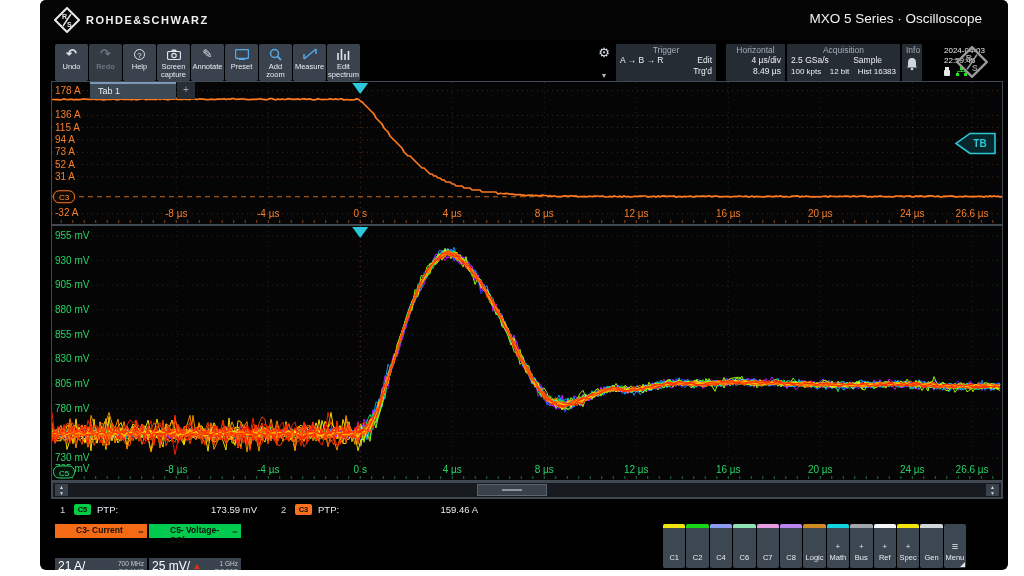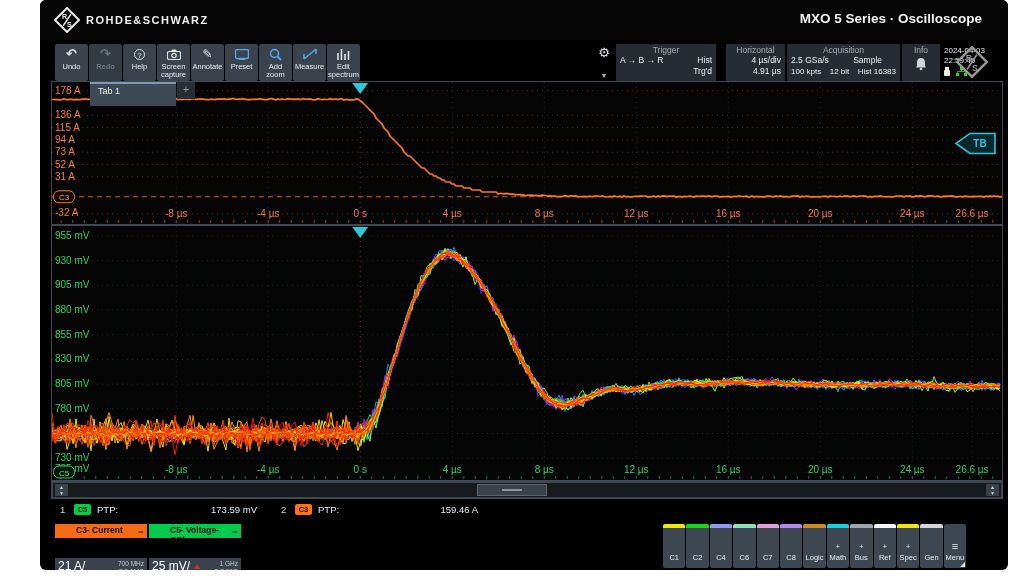--- a/index.html
+++ b/index.html
@@ -5,21 +5,21 @@
   * { margin:0; padding:0; box-sizing:border-box; }
   html,body { width:1024px; height:576px; background:#ffffff; overflow:hidden;
               font-family:"Liberation Sans","DejaVu Sans",sans-serif; }
   .abs { position:absolute; }
   #scope { position:absolute; left:40px; top:0; width:968px; height:570px;
            background:#000; border-radius:6px; overflow:hidden; }
 
   
   #brand-bar { left:0; top:0; width:968px; height:40px; background:#050505; }
   #brand-text { left:46px; top:14px; color:#f0f0f0; font-size:11px; font-weight:bold; letter-spacing:1.5px; }
-  #product-title { right:26px; top:11px; color:#f2f2f2; font-size:13.5px; font-weight:bold; }
+  #product-title { right:26px; top:11px; color:#f2f2f2; font-size:13.5px; font-weight:normal; }
 
   
   #toolbar { left:15px; top:44px; display:flex; gap:1px; }
   .toolbar-button { width:33px; height:37px; background:#3a434d; border-radius:2px;
      display:flex; flex-direction:column; align-items:center; justify-content:flex-start; padding-top:3px; }
   .toolbar-button.disabled { background:#333b43; }
   .toolbar-button.disabled .tb-label { color:#6b7580;font-weight:bold; }
   .tb-icon { height:14px; display:flex; align-items:center; justify-content:center;
              color:#dfe5ea; font-size:12px; line-height:12px; }
   .tb-label { color:#e6ebef; font-size:7.5px; line-height:8px; text-align:center; margin-top:2px; }
@@ -29,34 +29,34 @@
   #gear-glyph { color:#dfe5ea; font-size:13px; line-height:13px; }
   #config-chevron { color:#aeb7c0; font-size:7px; }
 
   
   .spanel { top:44px; height:37px; background:#252c33; border-radius:1px; padding:2px 4px 0 4px; }
   .sp-title { text-align:center; color:#a4aeb8; font-size:8.5px; line-height:9px; }
   .sp-val { color:#edf1f4; font-size:8.5px; line-height:11px; }
   #sp-trigger { left:576px; width:100px; }
   #sp-horizontal { left:686px; width:59px; }
   #sp-acquisition { left:747px; width:113px; }
-  #sp-info { left:862px; width:38px; }
+  #sp-info { left:862px; width:20px; }
   .sp-row { display:flex; justify-content:space-between; }
   #clock-box { left:904px; top:44px; width:48px; height:37px; padding-top:2px; }
   .clock-line { color:#e8edf1; font-size:8px; line-height:10px; text-align:left; }
   #clock-icons { display:flex; gap:6px; margin-top:1px; align-items:center; }
 
   
   #display-frame { left:11px; top:81px; width:952px; height:418px; border:1px solid #414a52; background:#050505; }
   #panel-divider { left:12px; top:224px; width:950px; height:2px; background:#414a52; }
   #scroll-divider { left:12px; top:480px; width:950px; height:2px; background:#414a52; }
   svg.panel { position:absolute; left:12px; background:#050505; display:block; }
 
   
-  #tab-1 { left:50px; top:82px; width:86px; height:24px; background:#3d4955; border-top:2px solid #7e99b8;
+  #tab-1 { left:50px; top:82px; width:86px; height:17px; background:#3d4955; border-top:2px solid #7e99b8;
            color:#e8edf1; font-size:9px; line-height:15px; padding-left:8px; }
   #tab-add { left:137px; top:82px; width:18px; height:17px; background:#272e35; color:#9aa4ad;
              font-size:10px; text-align:center; line-height:16px; }
 
   
   #h-scrollbar { left:12px; top:482px; width:950px; height:16px; background:#171b20; border:1px solid #3f474f; }
   .sb-arrows { position:absolute; top:1px; width:13px; height:12px; background:#39424b; color:#cfd6dc;
                font-size:5px; line-height:6px; text-align:center; }
   #sb-arrows-left { left:2px; }
   #sb-arrows-right { right:2px; }
@@ -191,30 +191,30 @@
   <div class="abs" id="toolbar-config">
     <span id="gear-glyph">⚙</span>
     <span id="config-chevron">▼</span>
   </div>
 
   <div class="abs spanel" id="sp-trigger">
     <div class="sp-title">Trigger</div>
     <div class="sp-row">
       <span class="sp-val">A → B → R</span>
       <span style="text-align:right">
-        <div class="sp-val">Hist</div>
+        <div class="sp-val">Edit</div>
         <div class="sp-val">Trg'd</div>
       </span>
     </div>
   </div>
 
   <div class="abs spanel" id="sp-horizontal">
     <div class="sp-title">Horizontal</div>
     <div class="sp-val" style="text-align:right">4 µs/div</div>
-    <div class="sp-val" style="text-align:right">4.91 µs</div>
+    <div class="sp-val" style="text-align:right">8.49 µs</div>
   </div>
 
   <div class="abs spanel" id="sp-acquisition">
     <div class="sp-title">Acquisition</div>
     <div class="sp-row">
       <span class="sp-val">2.5 GSa/s</span>
       <span class="sp-val" style="margin-right:14px">Sample</span>
     </div>
     <div class="sp-row" style="font-size:8px">
       <span class="sp-val" style="font-size:8px">100 kpts</span>

